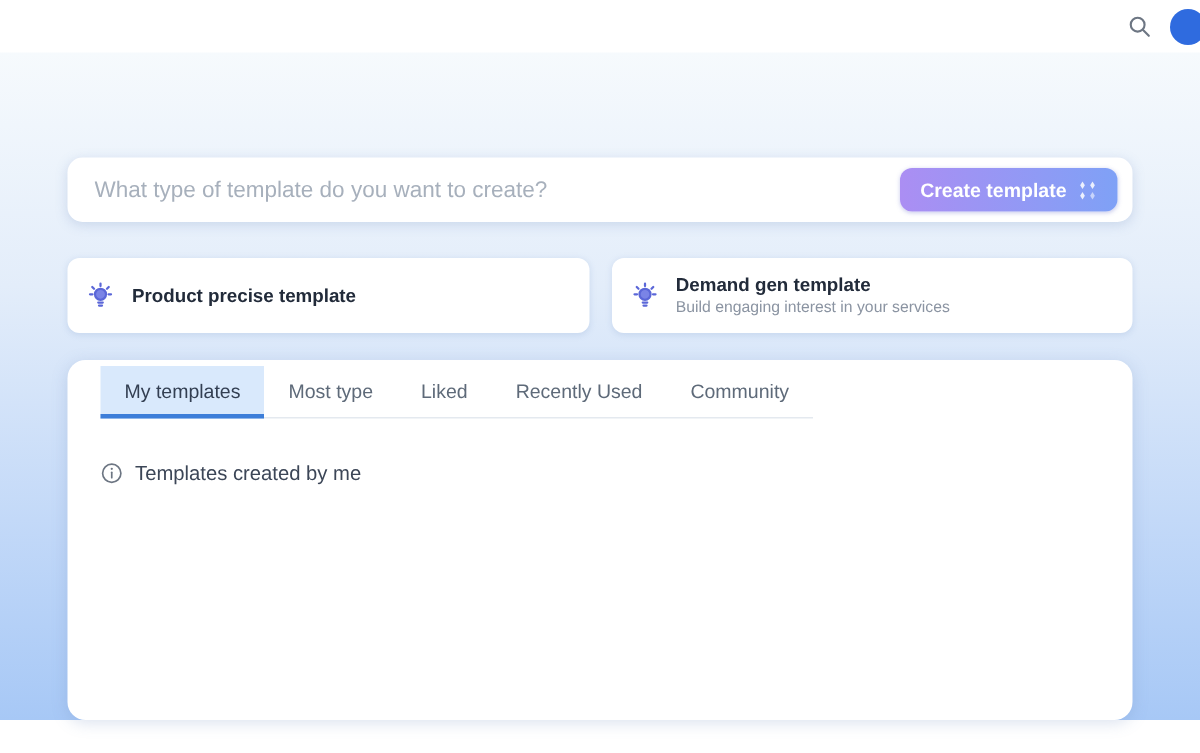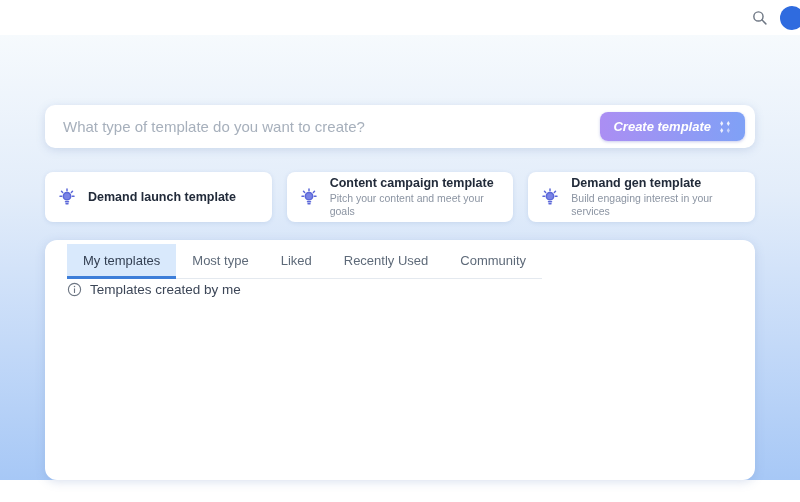--- a/index.html
+++ b/index.html
@@ -43,21 +43,20 @@
   }
   .searchbar input::placeholder { color: #a7b0bc; }
   .create-btn {
     border: none; cursor: pointer;
     display: flex; align-items: center; gap: 7px;
     padding: 7px 13px; border-radius: 8px;
     background: linear-gradient(90deg, #ab8ef3 0%, #7fa1f6 100%);
     color: #ffffff; font-family: "Liberation Sans", sans-serif;
     font-size: 13px; font-weight: bold;
     box-shadow: 0 1px 3px rgba(100, 110, 200, 0.35);
-    font-style: italic;
   }
   .sparkle { width: 14px; height: 14px; opacity: 0.85; }
 
   
   .cards { display: flex; gap: 15px; margin-top: 24px; }
   .card {
     flex: 1; height: 50px; background: #ffffff; border-radius: 8px;
     box-shadow: 0 1px 4px rgba(120, 150, 200, 0.22);
     display: flex; align-items: center; gap: 11px;
     padding: 0 12px; cursor: pointer;
@@ -77,21 +76,21 @@
   }
   .tab {
     padding: 9px 16px 8px 16px; font-size: 13px; color: #5e6a79;
     cursor: pointer; white-space: nowrap; border-bottom: 3px solid transparent;
     margin-bottom: -1px;
   }
   .tab.active {
     background: #d9e9fc; border-bottom: 3px solid #3d7ed9; color: #333f52;
   }
   .empty-row {
-    margin-top: 3px; display: flex; align-items: center; gap: 8px;
+    margin-top: 29px; display: flex; align-items: center; gap: 8px;
     color: #3c4657; font-size: 13.5px;
   }
   .info-glyph { width: 15px; height: 15px; flex: 0 0 15px; }
 </style>
 </head>
 <body>
 
 <div class="page">
 
   <div class="topbar">
@@ -124,40 +123,24 @@
           <circle cx="12" cy="11" r="4.4" fill="#7a84e6" stroke="#5b67d8"></circle>
           <line x1="12" y1="2.5" x2="12" y2="4.4"></line>
           <line x1="5.4" y1="5.2" x2="6.8" y2="6.6"></line>
           <line x1="18.6" y1="5.2" x2="17.2" y2="6.6"></line>
           <line x1="3.6" y1="11" x2="5.6" y2="11"></line>
           <line x1="20.4" y1="11" x2="18.4" y2="11"></line>
           <line x1="10.2" y1="17.6" x2="13.8" y2="17.6"></line>
           <line x1="10.8" y1="20" x2="13.2" y2="20"></line>
         </svg>
         <div>
-          <div class="card-title">Demand launch template</div>
+          <div class="card-title">Product precise template</div>
         </div>
       </div>
 
-      <div class="card">
-        <svg class="bulb" viewBox="0 0 24 24" fill="none" stroke="#5b67d8" stroke-width="1.8" stroke-linecap="round">
-          <circle cx="12" cy="11" r="4.4" fill="#7a84e6" stroke="#5b67d8"></circle>
-          <line x1="12" y1="2.5" x2="12" y2="4.4"></line>
-          <line x1="5.4" y1="5.2" x2="6.8" y2="6.6"></line>
-          <line x1="18.6" y1="5.2" x2="17.2" y2="6.6"></line>
-          <line x1="3.6" y1="11" x2="5.6" y2="11"></line>
-          <line x1="20.4" y1="11" x2="18.4" y2="11"></line>
-          <line x1="10.2" y1="17.6" x2="13.8" y2="17.6"></line>
-          <line x1="10.8" y1="20" x2="13.2" y2="20"></line>
-        </svg>
-        <div>
-          <div class="card-title">Content campaign template</div>
-          <div class="card-sub">Pitch your content and meet your goals</div>
-        </div>
-      </div>
 
       <div class="card">
         <svg class="bulb" viewBox="0 0 24 24" fill="none" stroke="#5b67d8" stroke-width="1.8" stroke-linecap="round">
           <circle cx="12" cy="11" r="4.4" fill="#7a84e6" stroke="#5b67d8"></circle>
           <line x1="12" y1="2.5" x2="12" y2="4.4"></line>
           <line x1="5.4" y1="5.2" x2="6.8" y2="6.6"></line>
           <line x1="18.6" y1="5.2" x2="17.2" y2="6.6"></line>
           <line x1="3.6" y1="11" x2="5.6" y2="11"></line>
           <line x1="20.4" y1="11" x2="18.4" y2="11"></line>
           <line x1="10.2" y1="17.6" x2="13.8" y2="17.6"></line>

